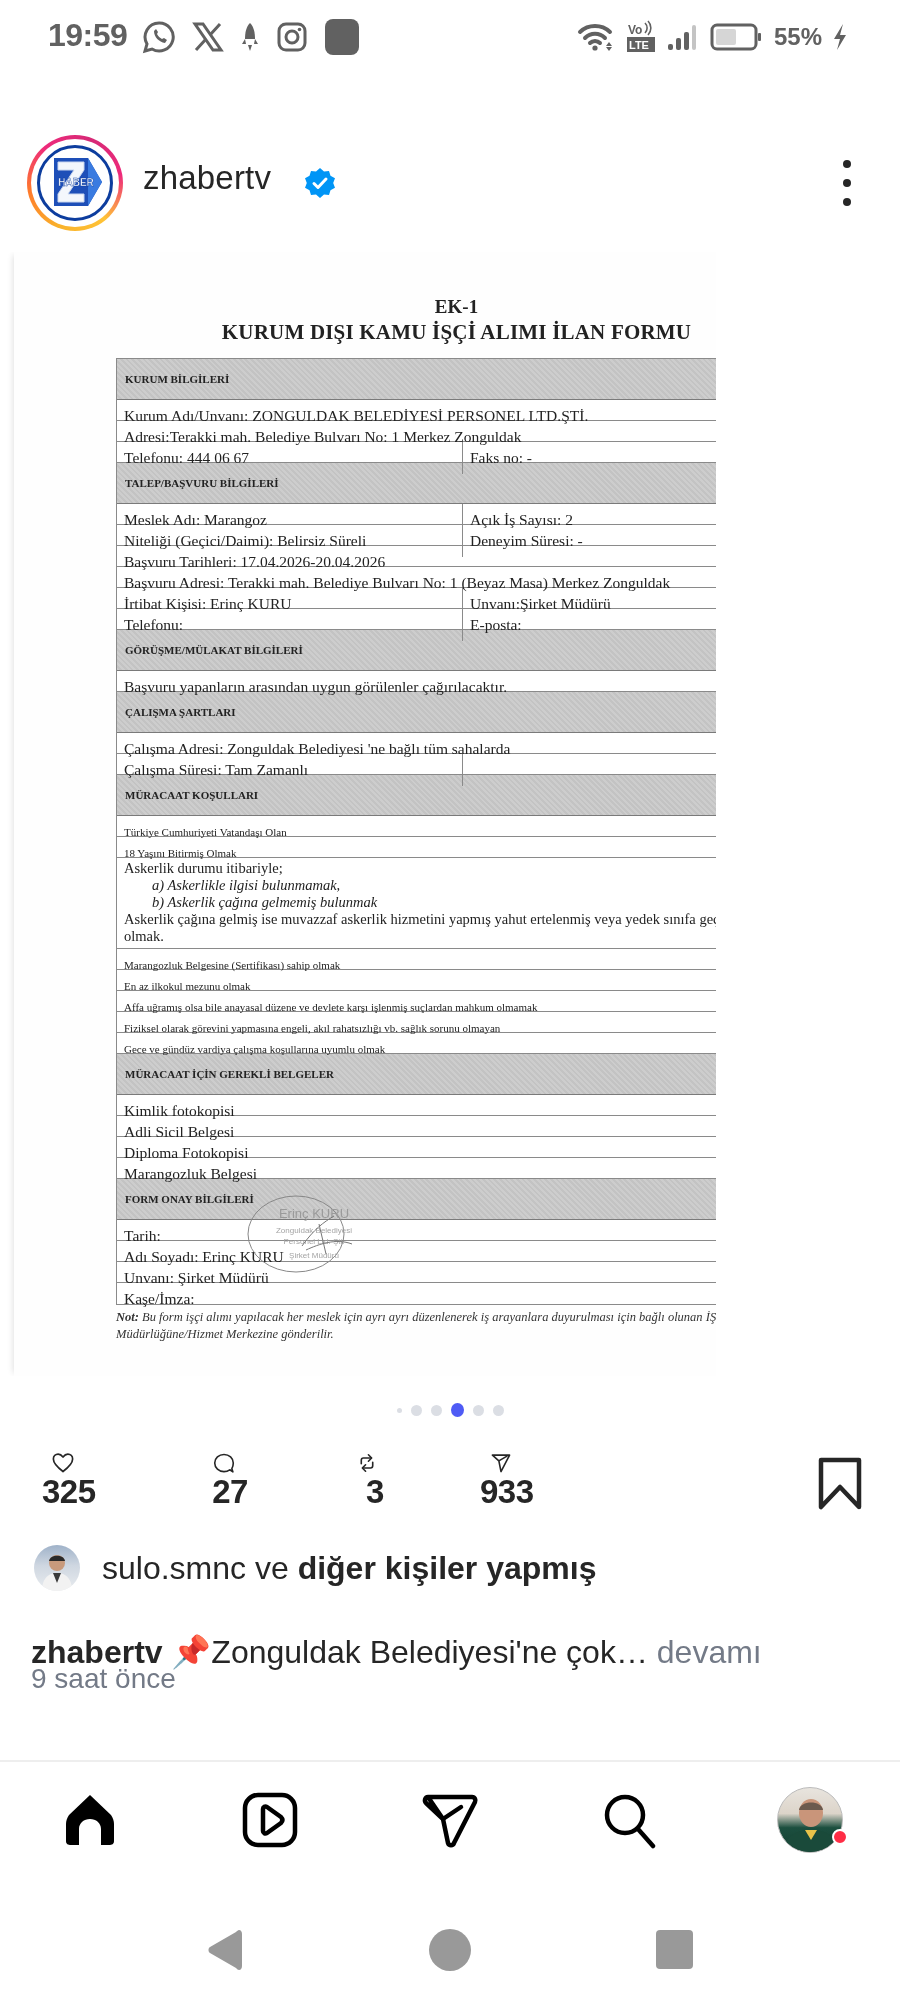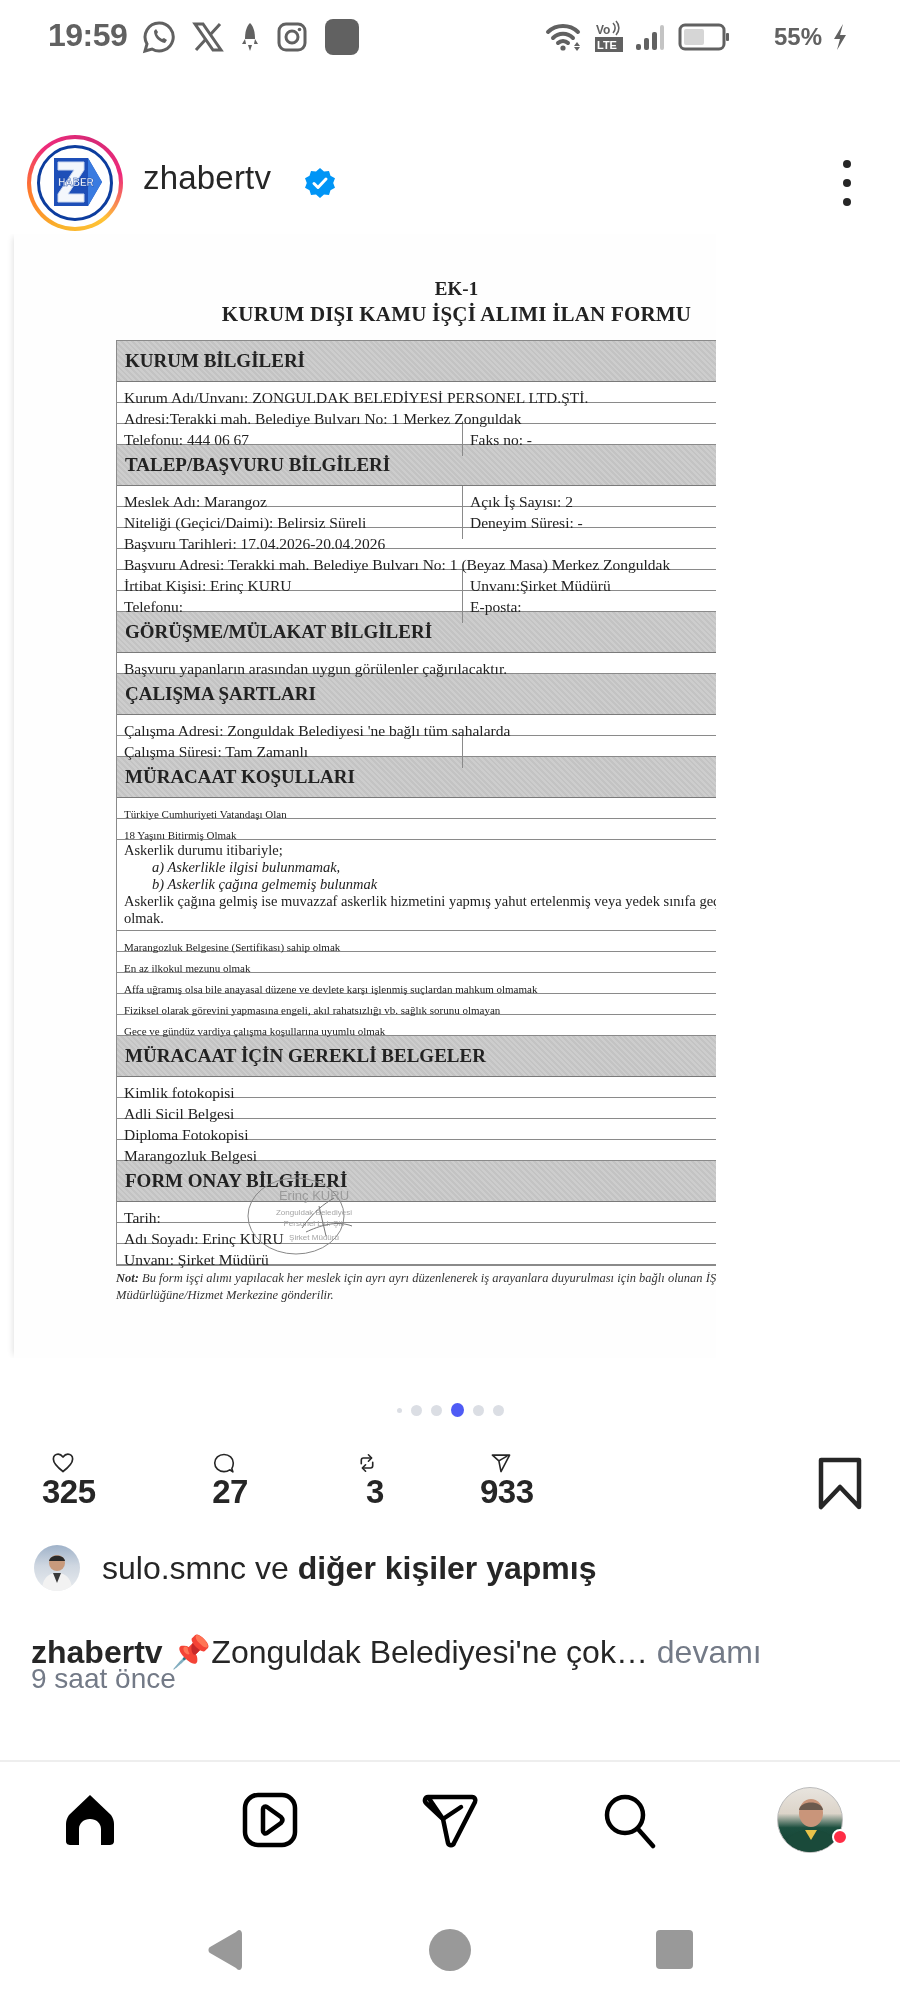--- a/index.html
+++ b/index.html
@@ -5,45 +5,45 @@
   * { box-sizing: border-box; margin: 0; padding: 0; }
   html, body { width: 900px; height: 2000px; background: #ffffff; overflow: hidden; }
   body { position: relative; font-family: "Liberation Sans", "DejaVu Sans", sans-serif; color: #1c1c1c; }
 
   
   .statusbar { position: absolute; left: 0; top: 0; width: 900px; height: 72px; background: #fff; z-index: 5; }
   .sb-time { position: absolute; left: 48px; top: 17px; font-size: 32px; font-weight: bold; color: #616161; letter-spacing: -0.5px; }
   .sb-left-icons { position: absolute; left: 142px; top: 18px; display: flex; align-items: center; gap: 16px; }
   .sb-left-icons svg { display: block; }
   .sb-right { position: absolute; right: 52px; top: 20px; display: flex; align-items: center; gap: 10px; }
-  .sb-batt-pct { font-size: 24px; font-weight: bold; color: #616161; margin-left: 32px; }
+  .sb-batt-pct { font-size: 24px; font-weight: bold; color: #616161; }
   .prev-time-clip { position: absolute; left: 34px; top: 52px; height: 20px; overflow: hidden; z-index: 4; }
   .prev-time-clip span { display: block; font-size: 26px; color: #767676; margin-top: -14px; }
 
   
   .post-header { position: absolute; left: 0; top: 132px; width: 900px; height: 100px; }
   .avatar-ring { position: absolute; left: 27px; top: 3px; width: 96px; height: 96px; border-radius: 50%;
     background: conic-gradient(from 200deg, #f9b22b, #ff7a2b, #ee2a7b, #d62976, #ee2a7b, #ffc337, #f9b22b); padding: 4px; }
   .avatar-inner { width: 100%; height: 100%; border-radius: 50%; background: #fff; padding: 6px; }
   .avatar-logo { width: 100%; height: 100%; border-radius: 50%; border: 3px solid #0d3d9e; background: #fff; position: relative; overflow: hidden; }
   .username { position: absolute; left: 143px; top: 27px; font-size: 33px; color: #262626; font-weight: 500; letter-spacing: 0.2px; }
   .verified { position: absolute; left: 304px; top: 35px; }
   .more-btn { position: absolute; left: 832px; top: 28px; width: 30px; height: 46px; display: flex; flex-direction: column; align-items: center; justify-content: space-between; }
   .more-btn i { display: block; width: 8px; height: 8px; border-radius: 50%; background: #262626; }
 
   
-  .media { position: absolute; left: 0; top: 234px; width: 716px; height: 1124px; background: #ffffff; overflow: hidden; }
+  .media { position: absolute; left: 0; top: 252px; width: 716px; height: 1124px; background: #ffffff; overflow: hidden; }
   .paper { position: absolute; left: 14px; top: 0; width: 873px; height: 1124px; background: #fefefe;
     box-shadow: -4px 0 6px -3px rgba(0,0,0,0.12), 4px 0 6px -3px rgba(0,0,0,0.12); }
   .doc { position: absolute; left: 116px; top: 44px; width: 681px; font-family: "Liberation Serif", "DejaVu Serif", serif; color: #222; }
   .doc-title1 { text-align: center; font-size: 19px; font-weight: bold; height: 24px; }
   .doc-title2 { text-align: center; font-size: 21px; font-weight: bold; height: 38px; letter-spacing: 0.2px; }
   .form { width: 681px; border: 1.5px solid #8a8a8a; border-collapse: collapse; }
   .sec-head { background: #c9c9c9; background-image: repeating-linear-gradient(45deg, rgba(255,255,255,0.08) 0 2px, rgba(0,0,0,0.03) 2px 4px);
-    font-weight: bold; font-size: 19px; padding: 0 8px; height: 41px; display: flex; align-items: center; border-bottom: 1.5px solid #7a7a7a; }
+    font-weight: bold; font-size: 11px; padding: 0 8px; height: 41px; display: flex; align-items: center; border-bottom: 1.5px solid #7a7a7a; }
   .row { display: flex; height: 21px; border-bottom: 1.2px solid #8a8a8a; background: #fff; font-size: 15.5px; }
   .row .c { padding: 16px 7px; display: flex; align-items: center; white-space: nowrap; overflow: hidden; }
   .row .c.l { width: 346px; border-right: 1.2px solid #8a8a8a; }
   .row .c.r { flex: 1; }
   .row .c.full { flex: 1; }
   .row.tall { height: auto; display: block; padding: 2px 7px 3px; line-height: 17px; font-size: 14.5px; }
   .times { font-family: "Liberation Serif", "DejaVu Serif", serif; font-size: 11px; }
   .sub-item { padding-left: 28px; font-style: italic; }
   .note { font-style: italic; font-size: 12.5px; margin-top: 4px; line-height: 17px; color: #333; }
   .note b { font-style: italic; }
@@ -278,20 +278,23 @@
       <div class="sec-head">FORM ONAY BİLGİLERİ</div>
       <div class="row">
           <div class="c full">Tarih:</div>
         </div>
       <div class="row">
           <div class="c full">Adı Soyadı: Erinç KURU</div>
         </div>
       <div class="row">
           <div class="c full">Unvanı: Şirket Müdürü</div>
         </div>
+      <div class="row" style="border-bottom:none">
+          <div class="c full">Kaşe/İmza:</div>
+        </div>
     </div>
     <div class="note"><b>Not:</b><span> Bu form işçi alımı yapılacak her meslek için ayrı ayrı düzenlenerek iş arayanlara duyurulması için bağlı olunan İŞKUR İl Müdürlüğüne/Hizmet Merkezine gönderilir.</span></div>
 
     <svg class="stamp" viewBox="0 0 110 82">
       <ellipse cx="52" cy="40" rx="48" ry="38" fill="none" stroke="#888" stroke-width="1"></ellipse>
       <text x="70" y="24" text-anchor="middle" font-size="13" fill="#9a9a9a" font-family="Liberation Sans, sans-serif">Erinç KURU</text>
       <text x="70" y="39" text-anchor="middle" font-size="8" fill="#a4a4a4" font-family="Liberation Sans, sans-serif">Zonguldak Belediyesi</text>
       <text x="70" y="50" text-anchor="middle" font-size="8" fill="#a4a4a4" font-family="Liberation Sans, sans-serif">Personel Ltd. Şti.</text>
       <text x="70" y="64" text-anchor="middle" font-size="8" fill="#a4a4a4" font-family="Liberation Sans, sans-serif">Şirket Müdürü</text>
       <path d="M58 52 C70 35, 80 28, 90 22 M62 56 C75 50, 92 44, 108 50 M75 30 L82 60" stroke="#777" stroke-width="1" fill="none"></path>

